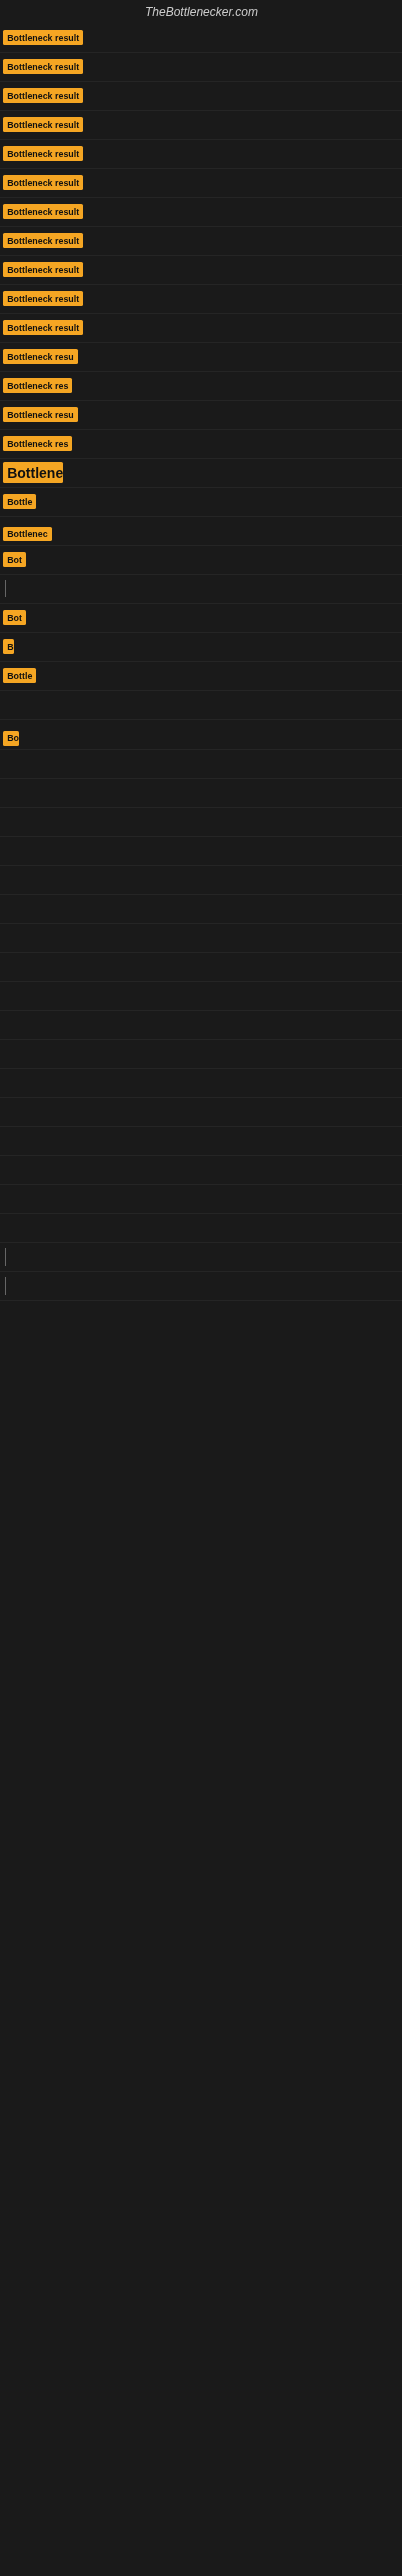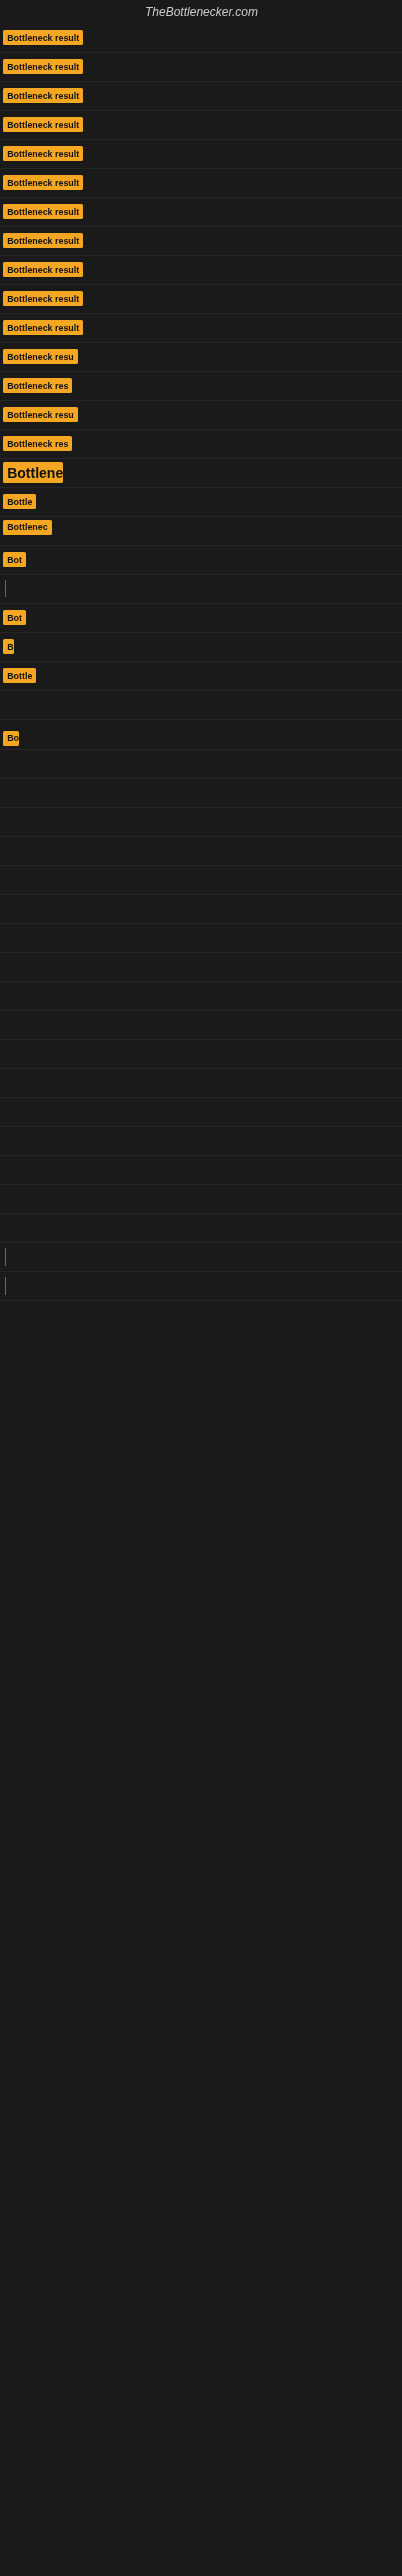--- a/index.html
+++ b/index.html
@@ -76,21 +76,21 @@
     </div>
     <div style="padding: 3.2px; border-bottom: 0.8px solid rgb(37, 37, 37); min-height: 29px; display: flex; align-items: center;">
       <span style="display: inline-block; background-color: rgb(245, 166, 35); color: rgb(17, 17, 17); font-size: 8.9px; font-weight: bold; padding: 2.4px 4px; border-radius: 1.6px; max-width: 76px; overflow: hidden; white-space: nowrap;">Bottleneck res</span>
     </div>
     <div style="padding: 3.2px; border-bottom: 0.8px solid rgb(37, 37, 37); min-height: 29px; display: flex; align-items: center;">
       <span style="display: inline-block; background-color: rgb(245, 166, 35); color: rgb(17, 17, 17); font-size: 14px; font-weight: bold; padding: 2.4px 4px; border-radius: 1.6px; max-width: 60px; overflow: hidden; white-space: nowrap;">Bottleneck</span>
     </div>
     <div style="padding: 3.2px; border-bottom: 0.8px solid rgb(37, 37, 37); min-height: 29px; display: flex; align-items: center;">
       <span style="display: inline-block; background-color: rgb(245, 166, 35); color: rgb(17, 17, 17); font-size: 8.9px; font-weight: bold; padding: 2.4px 4px; border-radius: 1.6px; max-width: 38px; overflow: hidden; white-space: nowrap;">Bottle</span>
     </div>
-    <div style="padding: 3.2px; border-bottom: 0.8px solid rgb(37, 37, 37); min-height: 29px; display: flex; align-items: flex-start;">
+    <div style="padding: 3.2px; border-bottom: 0.8px solid rgb(37, 37, 37); min-height: 29px; display: flex; align-items: flex-end;">
       <span style="display: inline-block; background-color: rgb(245, 166, 35); color: rgb(17, 17, 17); font-size: 8.9px; font-weight: bold; padding: 2.4px 4px; border-radius: 1.6px; max-width: 52px; overflow: hidden; white-space: nowrap;">Bottlenec</span>
     </div>
     <div style="padding: 3.2px; border-bottom: 0.8px solid rgb(37, 37, 37); min-height: 29px; display: flex; align-items: center;">
       <span style="display: inline-block; background-color: rgb(245, 166, 35); color: rgb(17, 17, 17); font-size: 8.9px; font-weight: bold; padding: 2.4px 4px; border-radius: 1.6px; max-width: 24px; overflow: hidden; white-space: nowrap;">Bot</span>
     </div>
     <div style="padding: 3.2px; border-bottom: 0.8px solid rgb(37, 37, 37); min-height: 29px; display: flex; align-items: center;">
       <div style="border-left: 1.6px solid rgb(102, 102, 102); height: 17.7px; margin-left: 1.6px;"></div>
     </div>
     <div style="padding: 3.2px; border-bottom: 0.8px solid rgb(37, 37, 37); min-height: 29px; display: flex; align-items: center;">
       <span style="display: inline-block; background-color: rgb(245, 166, 35); color: rgb(17, 17, 17); font-size: 8.9px; font-weight: bold; padding: 2.4px 4px; border-radius: 1.6px; max-width: 24px; overflow: hidden; white-space: nowrap;">Bot</span>

